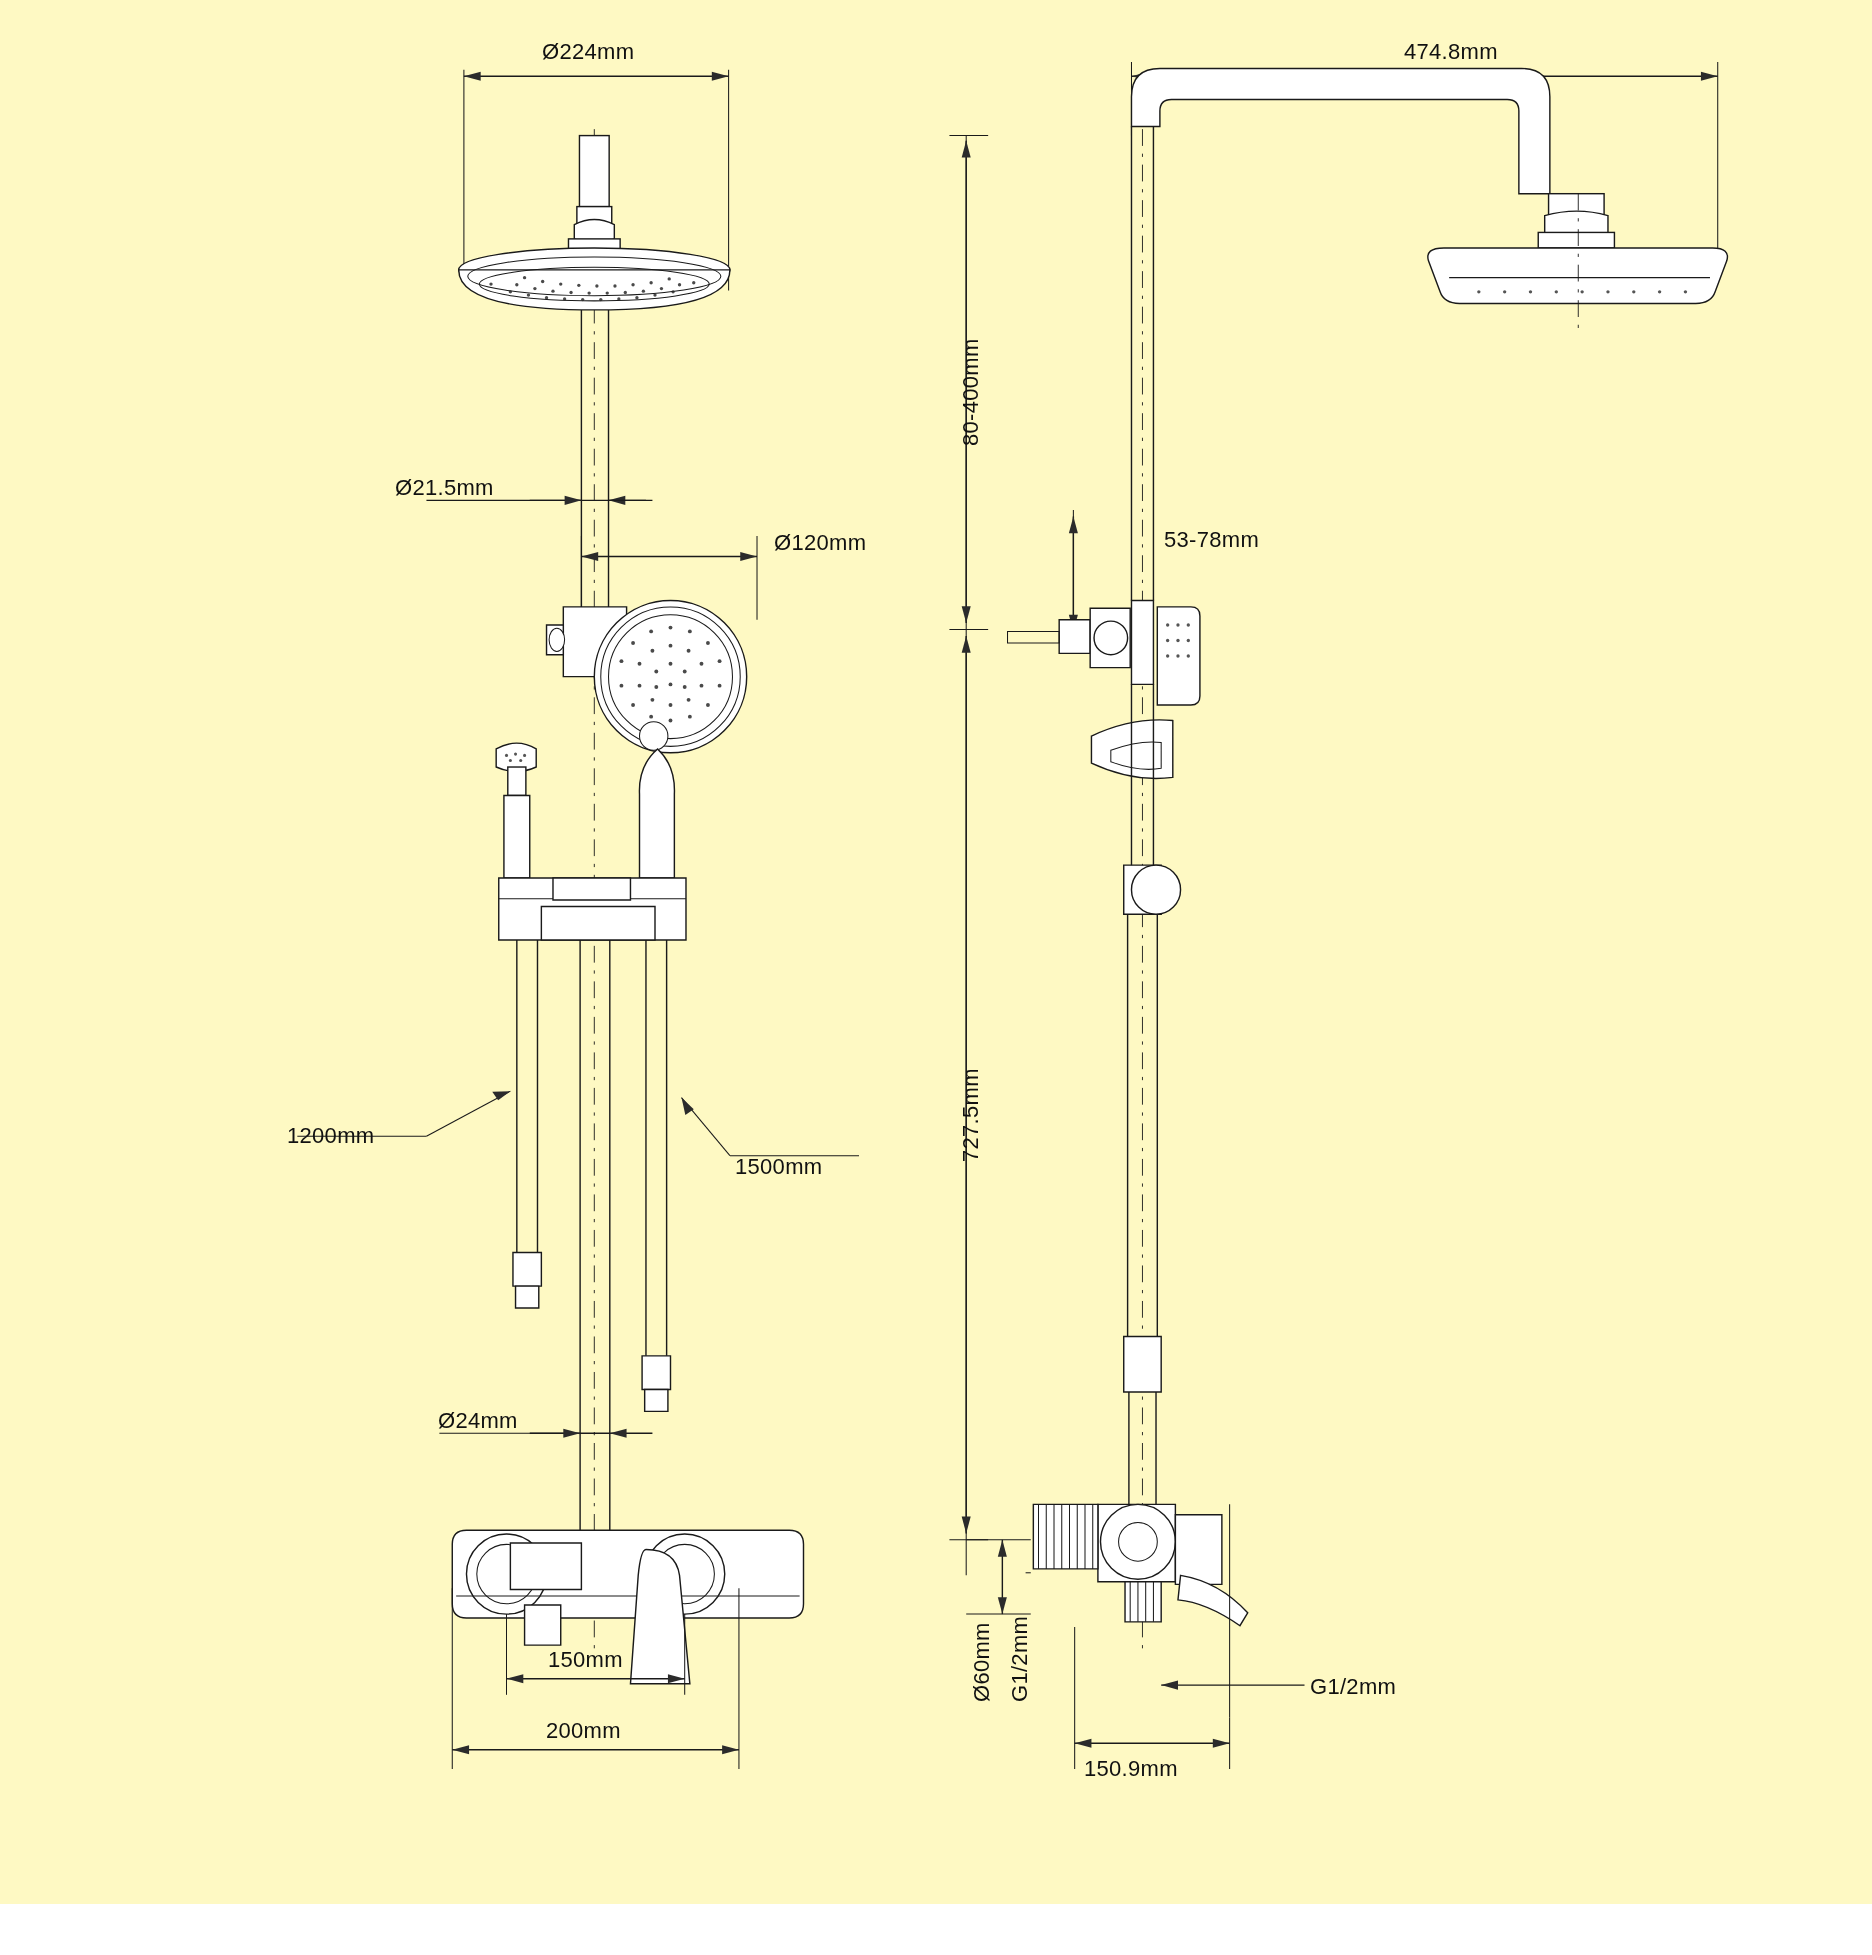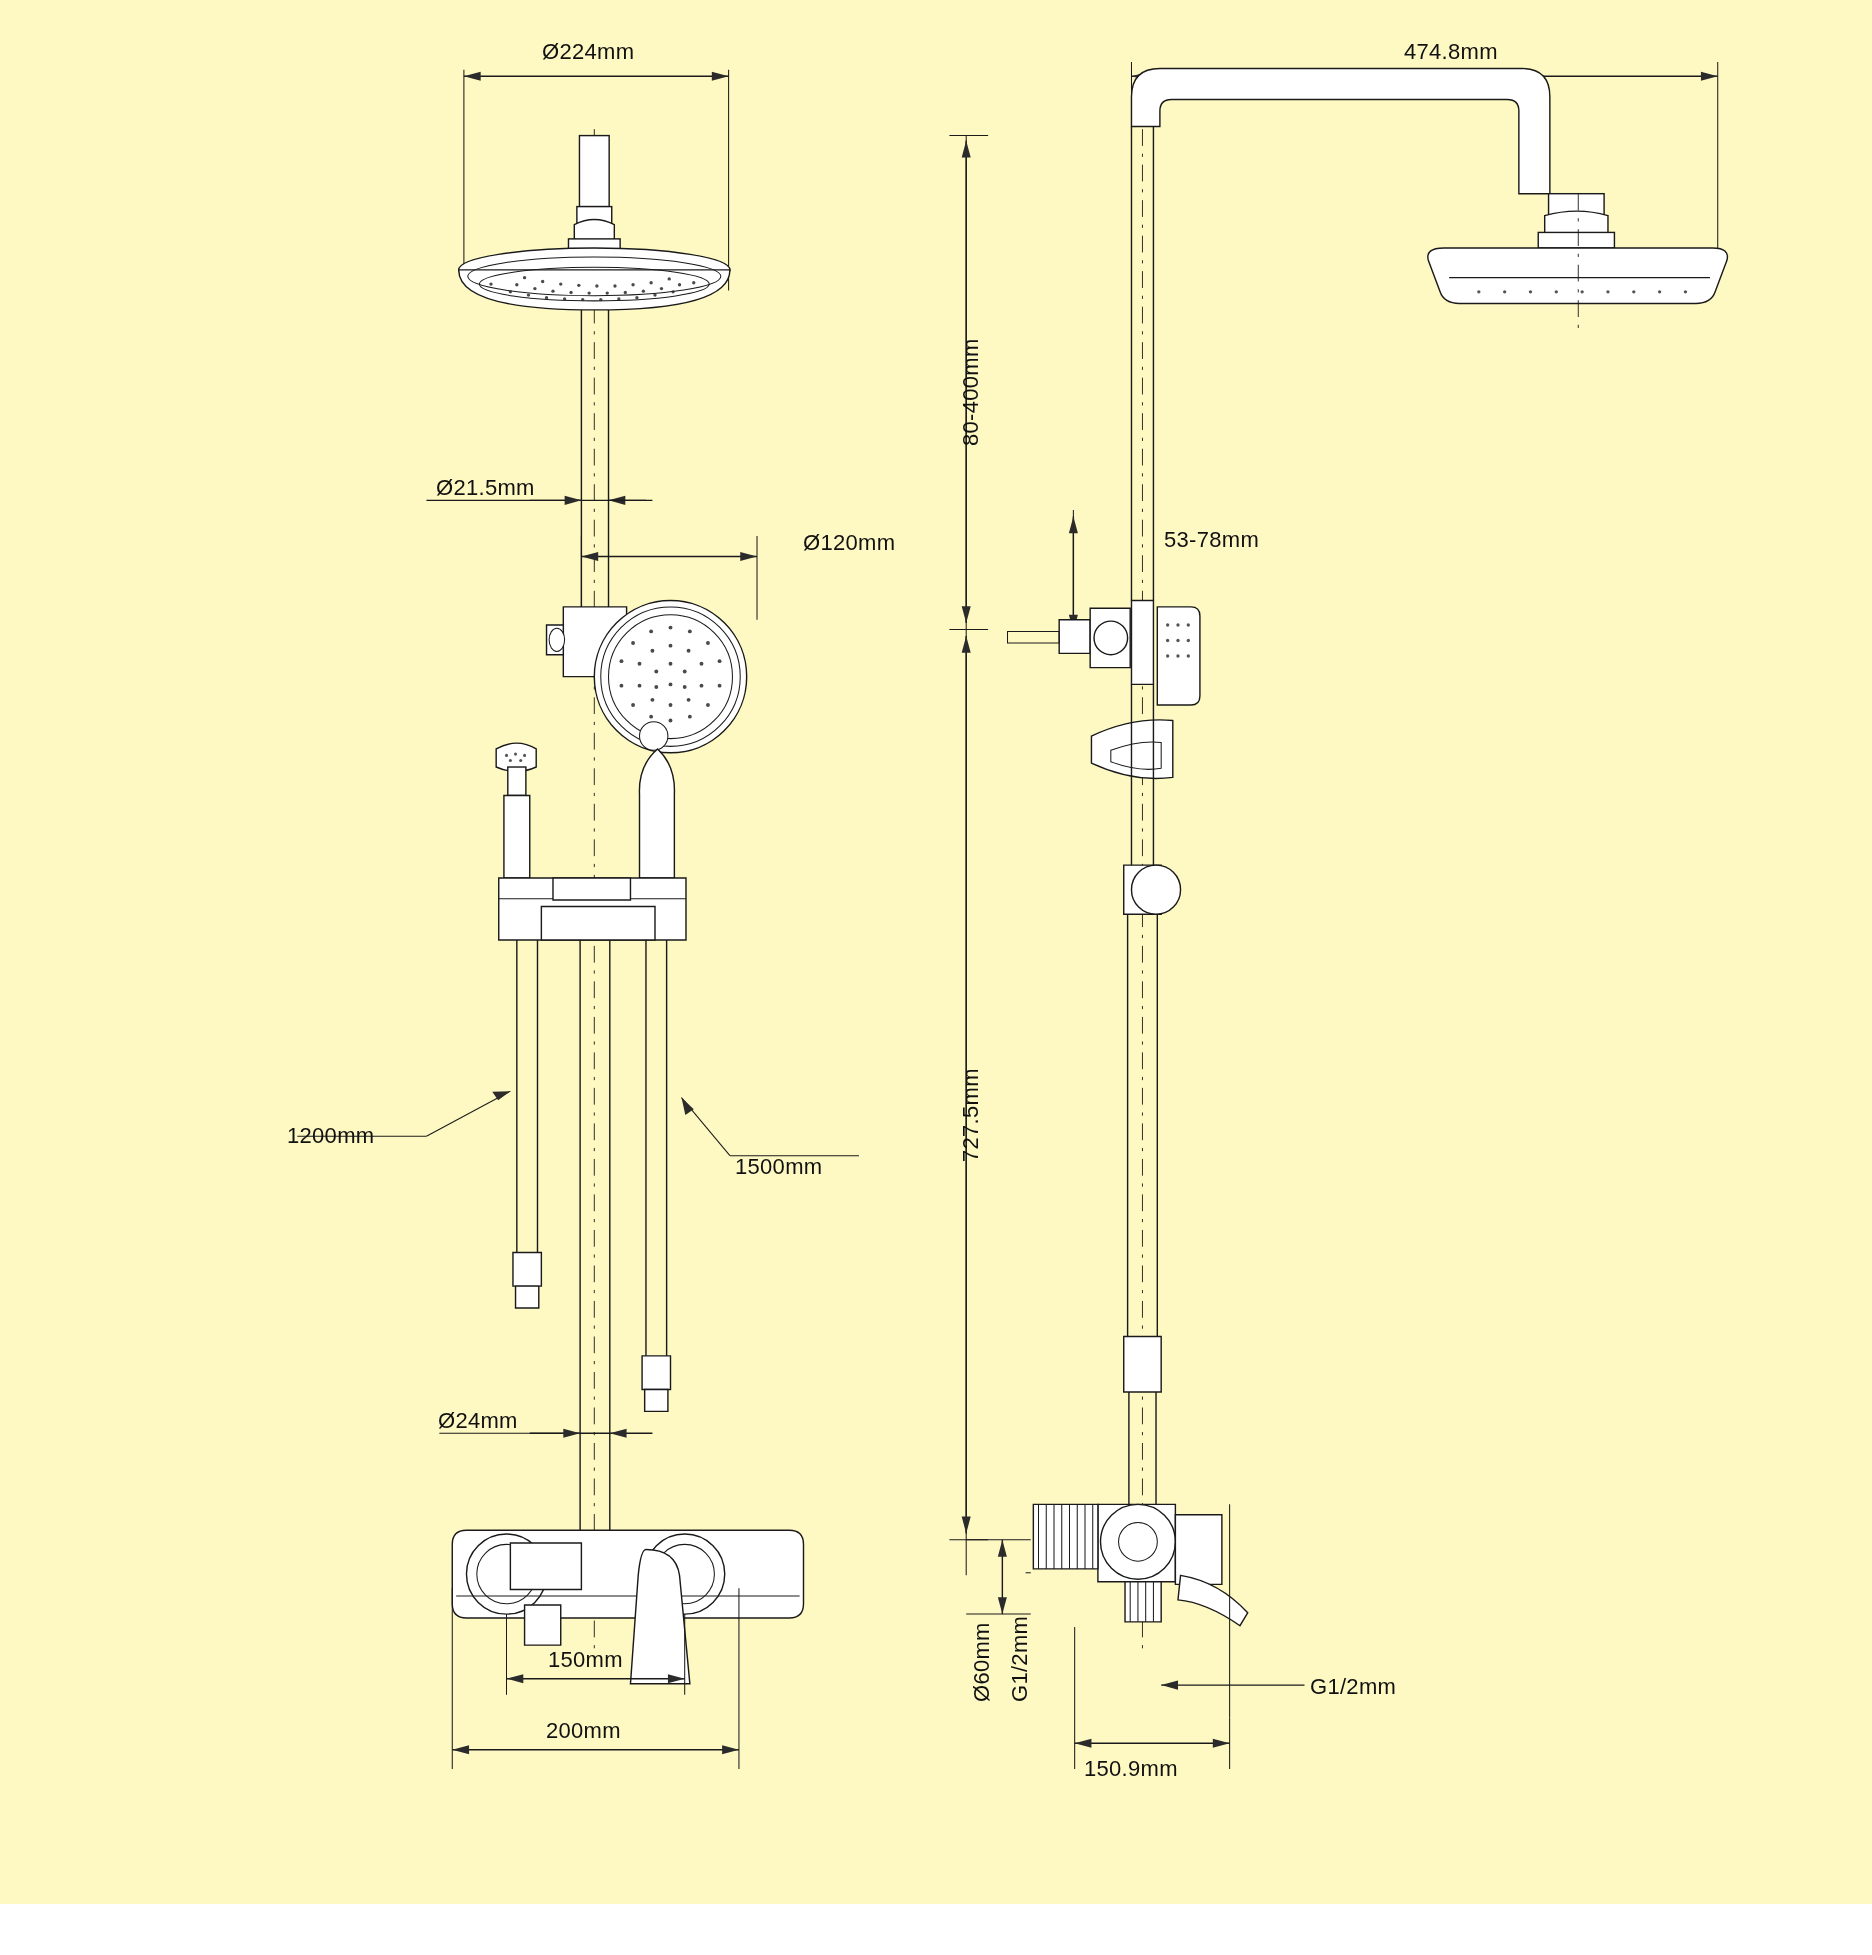--- a/index.html
+++ b/index.html
@@ -355,23 +355,23 @@
       <line class="ln thin" x1="1664" y1="2520" x2="1664" y2="2740"></line>
       <line class="ln thin" x1="1904" y1="2660" x2="1904" y2="2740"></line>
       <line class="ln med" x1="1664" y1="2700" x2="1904" y2="2700"></line>
       <path class="dot" d="M1664,2700 l26,-7 l0,14 z"></path>
       <path class="dot" d="M1904,2700 l-26,-7 l0,14 z"></path>
     </g>
   </svg>
 
   <div class="dimtext" style="left:542px; top:39px;">Ø224mm</div>
 
-  <div class="dimtext" style="left:436px; top:475px;">Ø21.5mm</div>
-
-  <div class="dimtext" style="left:774px; top:530px;margin-left:29px;">Ø120mm</div>
+  <div class="dimtext" style="left:395px; top:475px;">Ø21.5mm</div>
+
+  <div class="dimtext" style="left:774px; top:530px;">Ø120mm</div>
 
   <div class="dimtext" style="left:287px; top:1115px;margin-top:8px;">1200mm</div>
 
   <div class="dimtext" style="left:735px; top:1154px;">1500mm</div>
 
   <div class="dimtext" style="left:438px; top:1408px;">Ø24mm</div>
 
   <div class="dimtext" style="left:548px; top:1647px;">150mm</div>
 
   <div class="dimtext" style="left:546px; top:1718px;">200mm</div>

